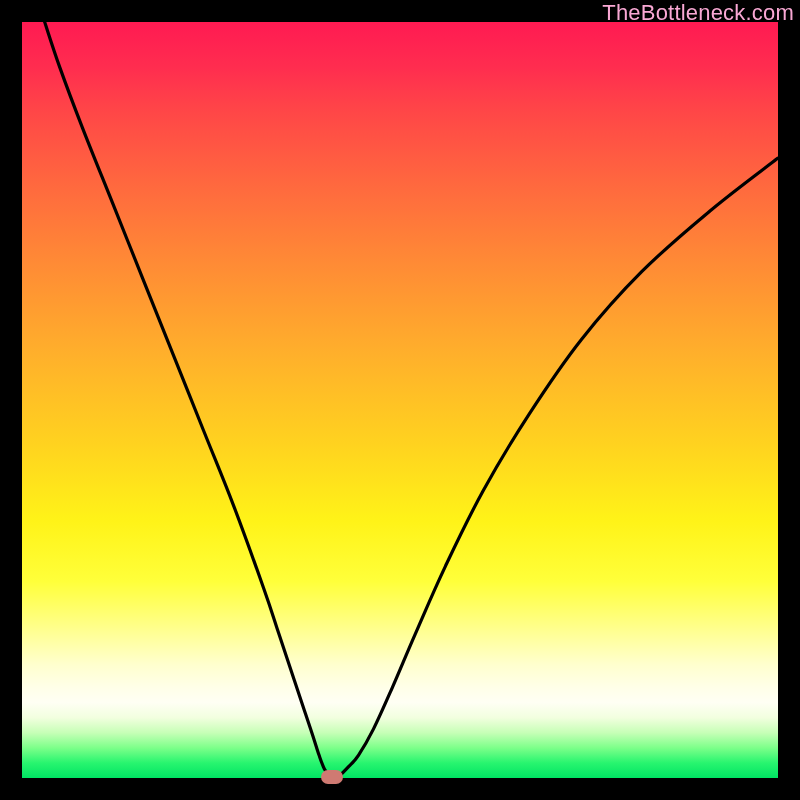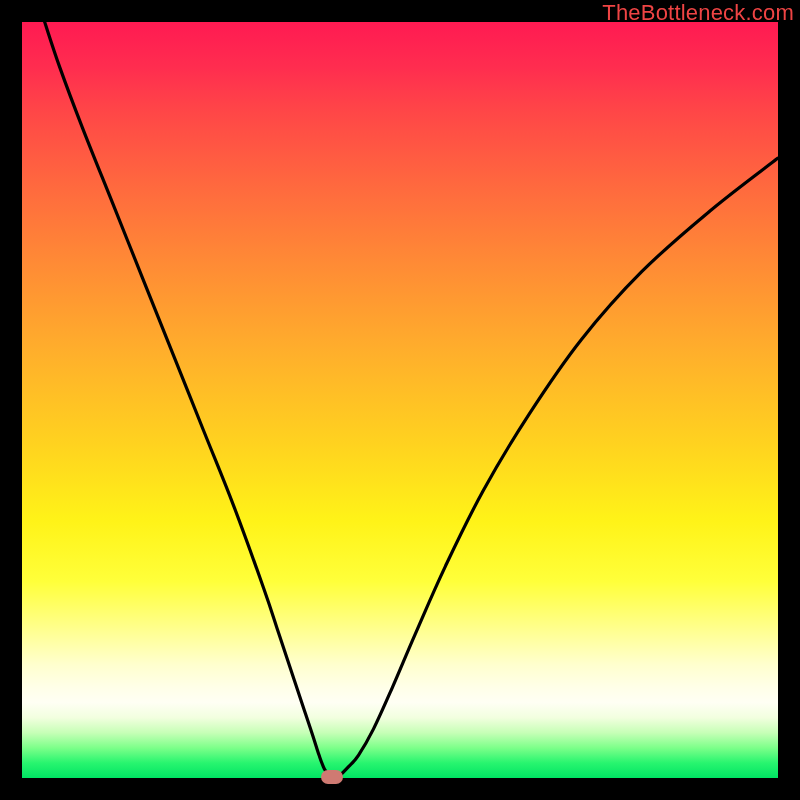--- a/index.html
+++ b/index.html
@@ -37,21 +37,21 @@
       #28f56f 98%,
       #00e463 100%
     );
   }
   .watermark {
     position: absolute;
     top: 0px;
     right: 6px;
     font-size: 22px;
     font-weight: 500;
-    color: #ef4444;
+    color: #f9a8d4;
     letter-spacing: 0.2px;
     font-family: Arial, Helvetica, sans-serif;
   }
   svg.curve {
     position: absolute;
     left: 0;
     top: 0;
     width: 756px;
     height: 756px;
   }

